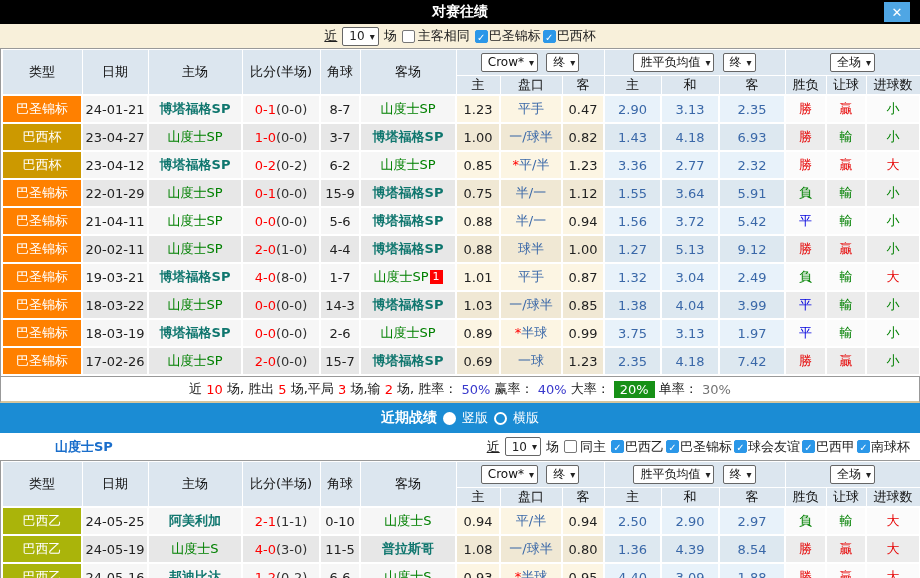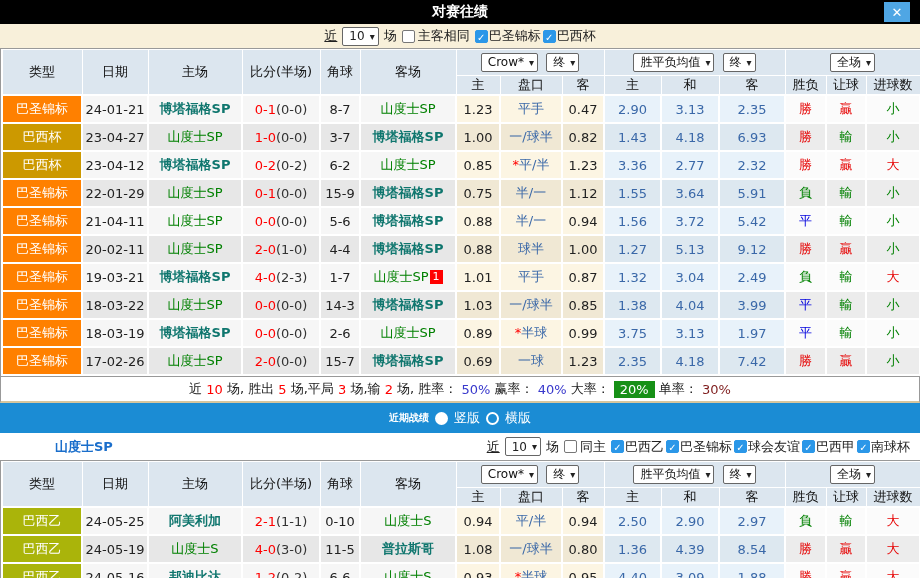--- a/index.html
+++ b/index.html
@@ -59,26 +59,26 @@
   .cb2 { color:#0000dd; }
   .redcard { display:inline-block; background:#f00; color:#fff; font-size:11px; line-height:14px;
     padding:0 3px; margin-left:1px; vertical-align:1px; }
   .redcard:empty { display:none; }
 
   
   .summary { height:27px; display:flex; align-items:center; justify-content:center;
     border-left:1px solid #999; border-right:1px solid #999; border-top:1px solid #999;
     border-bottom:2px solid #d6c69e; background:#fff; font-size:13px; white-space:pre; }
   .s-k { color:#222; } .s-r { color:#f00; } .s-b { color:#3838cc; }
-  .s-g { color:#7f1d1d; } .s-gb { background:#169016; color:#fff; padding:1px 6px; }
+  .s-g { color:#737373; } .s-gb { background:#169016; color:#fff; padding:1px 6px; }
 
   
   .section-bar { height:30px; background:#1b8cd4; display:flex; align-items:center; justify-content:center;
     gap:6px; color:#fff; font-size:13px; }
-  .bar-title { font-weight:bold; font-size:10px; }
+  .bar-title { font-weight:bold; font-size:14px; }
   .radio { display:inline-block; border-radius:50%; cursor:pointer; }
   .radio.on { width:13px; height:13px; background:#fff; }
   .radio.off { width:13px; height:13px; border:2px solid #fff; background:transparent; }
 </style>
 </head>
 <body>
 
 <div class="app">
 
   <div class="titlebar">
@@ -294,21 +294,21 @@
     <td class="c-aa">9.12</td>
     <td class="c-r cr">勝</td>
     <td class="c-r cr">贏</td>
     <td class="c-r cg">小</td>
   </tr>
           <tr>
     <td class="c-type" style="background: rgb(255, 128, 0);">巴圣锦标</td>
     <td class="c-date">19-03-21</td>
     <td class="c-home tk">博塔福格SP</td>
     <td class="c-score">
-      <span class="ft">4-0</span><span class="ht">(2-3)</span>
+      <span class="ft">4-0</span><span class="ht">(8-0)</span>
     </td>
     <td class="c-corner">1-7</td>
     <td class="c-away">
       <span class="away-name tg">山度士SP</span><span class="redcard">1</span>
     </td>
     <td class="c-oh">1.01</td>
     <td class="c-hd">
       <span class="star"></span><span>平手</span>
     </td>
     <td class="c-oa">0.87</td>

